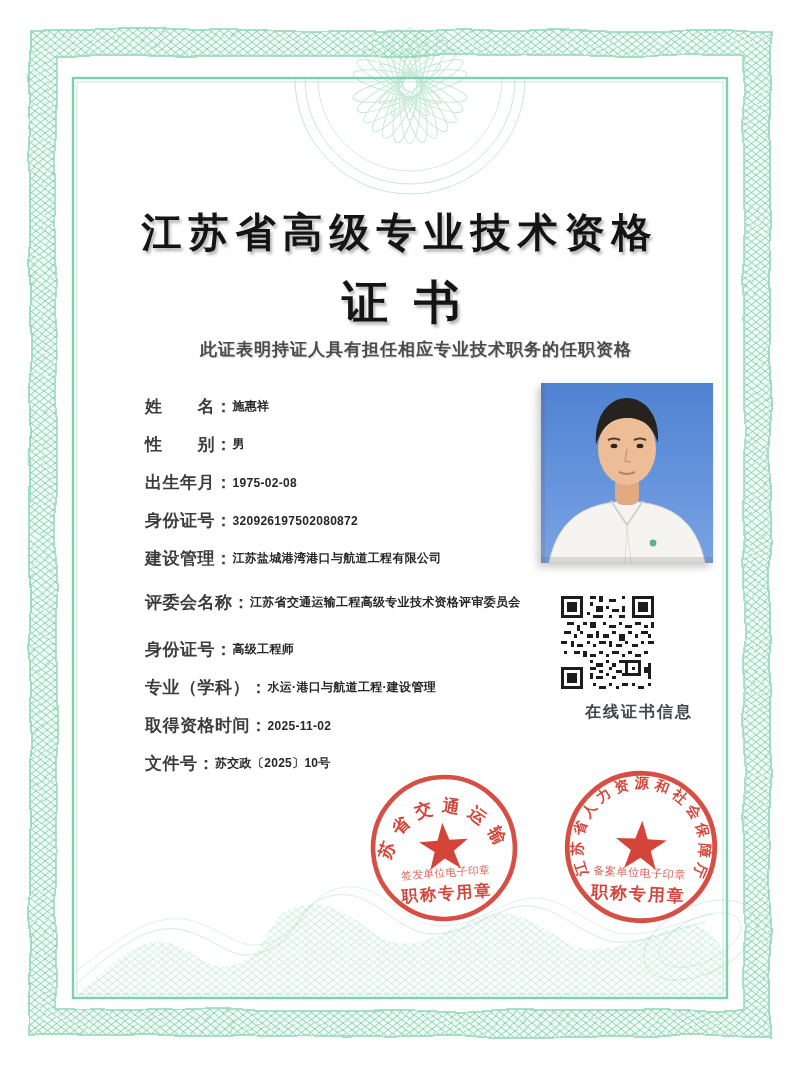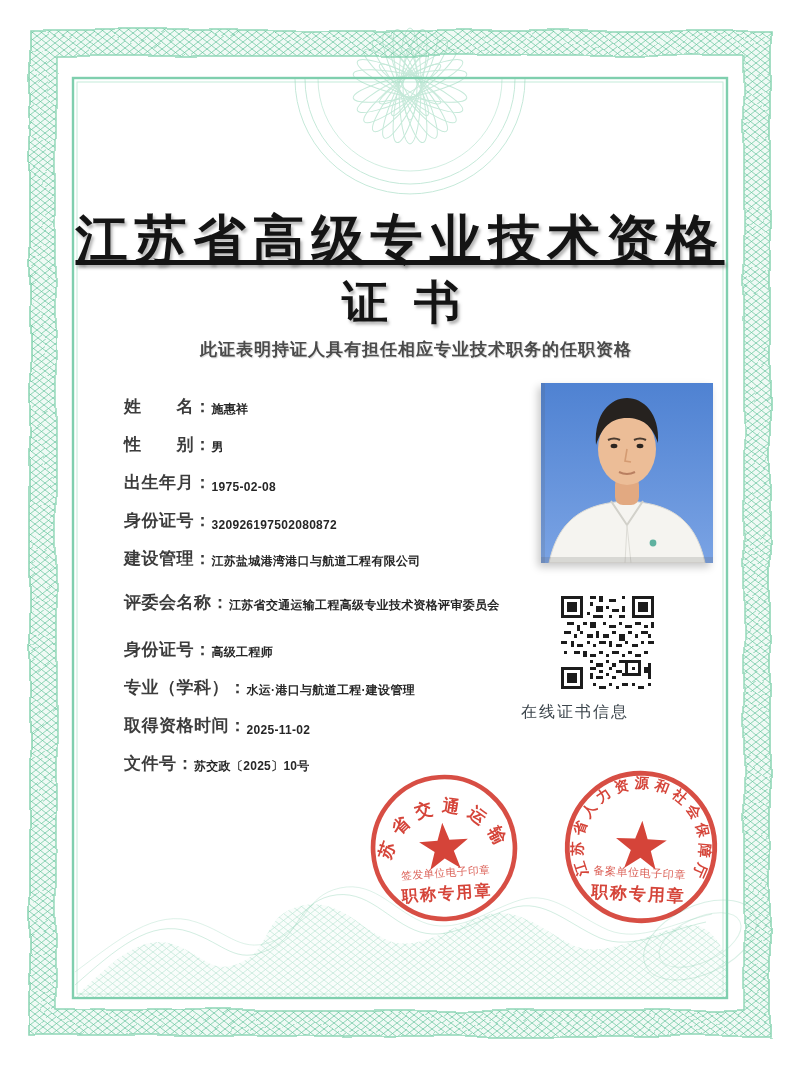--- a/index.html
+++ b/index.html
@@ -4,49 +4,49 @@
 <style>
   html,body{margin:0;padding:0;background:#ffffff;}
   .page{
     position:relative;width:800px;height:1066px;background:#ffffff;overflow:hidden;
     font-family:"Liberation Sans","DejaVu Sans",sans-serif;
   }
   .deco{position:absolute;left:0;top:0;width:800px;height:1066px;pointer-events:none;}
   .title1{
     position:absolute;left:0;top:205px;width:100%;text-align:center;
     font-family:"Liberation Serif","DejaVu Serif",serif;font-weight:bold;
-    font-size:52px;letter-spacing:7px;color:#141414;
-    text-shadow:2px 3px 3px rgba(110,110,110,.5);white-space:nowrap;text-decoration:underline;
+    font-size:40px;letter-spacing:7px;color:#141414;
+    text-shadow:2px 3px 3px rgba(110,110,110,.5);white-space:nowrap;
   }
   .title2{
     position:absolute;left:14px;top:272px;width:100%;text-align:center;
     font-family:"Liberation Serif","DejaVu Serif",serif;font-weight:bold;
     font-size:46px;letter-spacing:26px;color:#141414;
     text-shadow:2px 3px 3px rgba(110,110,110,.5);
   }
   .subtitle{
     position:absolute;left:16px;top:338px;width:100%;text-align:center;
     font-family:"Liberation Serif","DejaVu Serif",serif;font-weight:bold;
     font-size:17px;letter-spacing:1px;color:#4a4a4a;
     text-shadow:1px 1px 1px rgba(150,150,150,.4);
   }
   .fields{position:absolute;left:124px;top:395px;width:470px;display:flex;flex-direction:column;}
-  .row{display:flex;align-items:flex-end;margin-bottom:15px;white-space:nowrap;}
+  .row{display:flex;align-items:center;margin-bottom:15px;white-space:nowrap;margin-left:21px;}
   .row.gap-md{margin-top:6px;}
   .row.gap-lg{margin-top:9px;}
   .lab{font-size:17px;font-weight:700;color:#3c3c3c;letter-spacing:.5px;}
   .val{font-size:12px;font-weight:600;color:#262626;letter-spacing:.3px;}
   .photo{
     position:absolute;left:541px;top:383px;width:172px;height:180px;
     box-shadow:-3px 4px 8px rgba(0,0,0,.22);background:#5f8fd9;
   }
   .qr{position:absolute;left:561px;top:596px;width:93px;height:93px;}
   .qr-caption{
-    position:absolute;left:521px;top:702px;width:172px;text-align:left;
-    font-size:16px;color:#3d464d;letter-spacing:2px;font-weight:400;
+    position:absolute;left:521px;top:702px;width:172px;text-align:right;
+    font-size:16px;color:#3d464d;letter-spacing:2px;font-weight:700;
   }
   .seal{position:absolute;mix-blend-mode:multiply;opacity:.93;}
   .seal-left{left:368px;top:772px;width:152px;height:152px;transform:rotate(-4deg);}
   .seal-right{left:562px;top:768px;width:158px;height:158px;transform:rotate(3deg);}
 </style>
 </head>
 <body>
 
 <div class="page">
 

